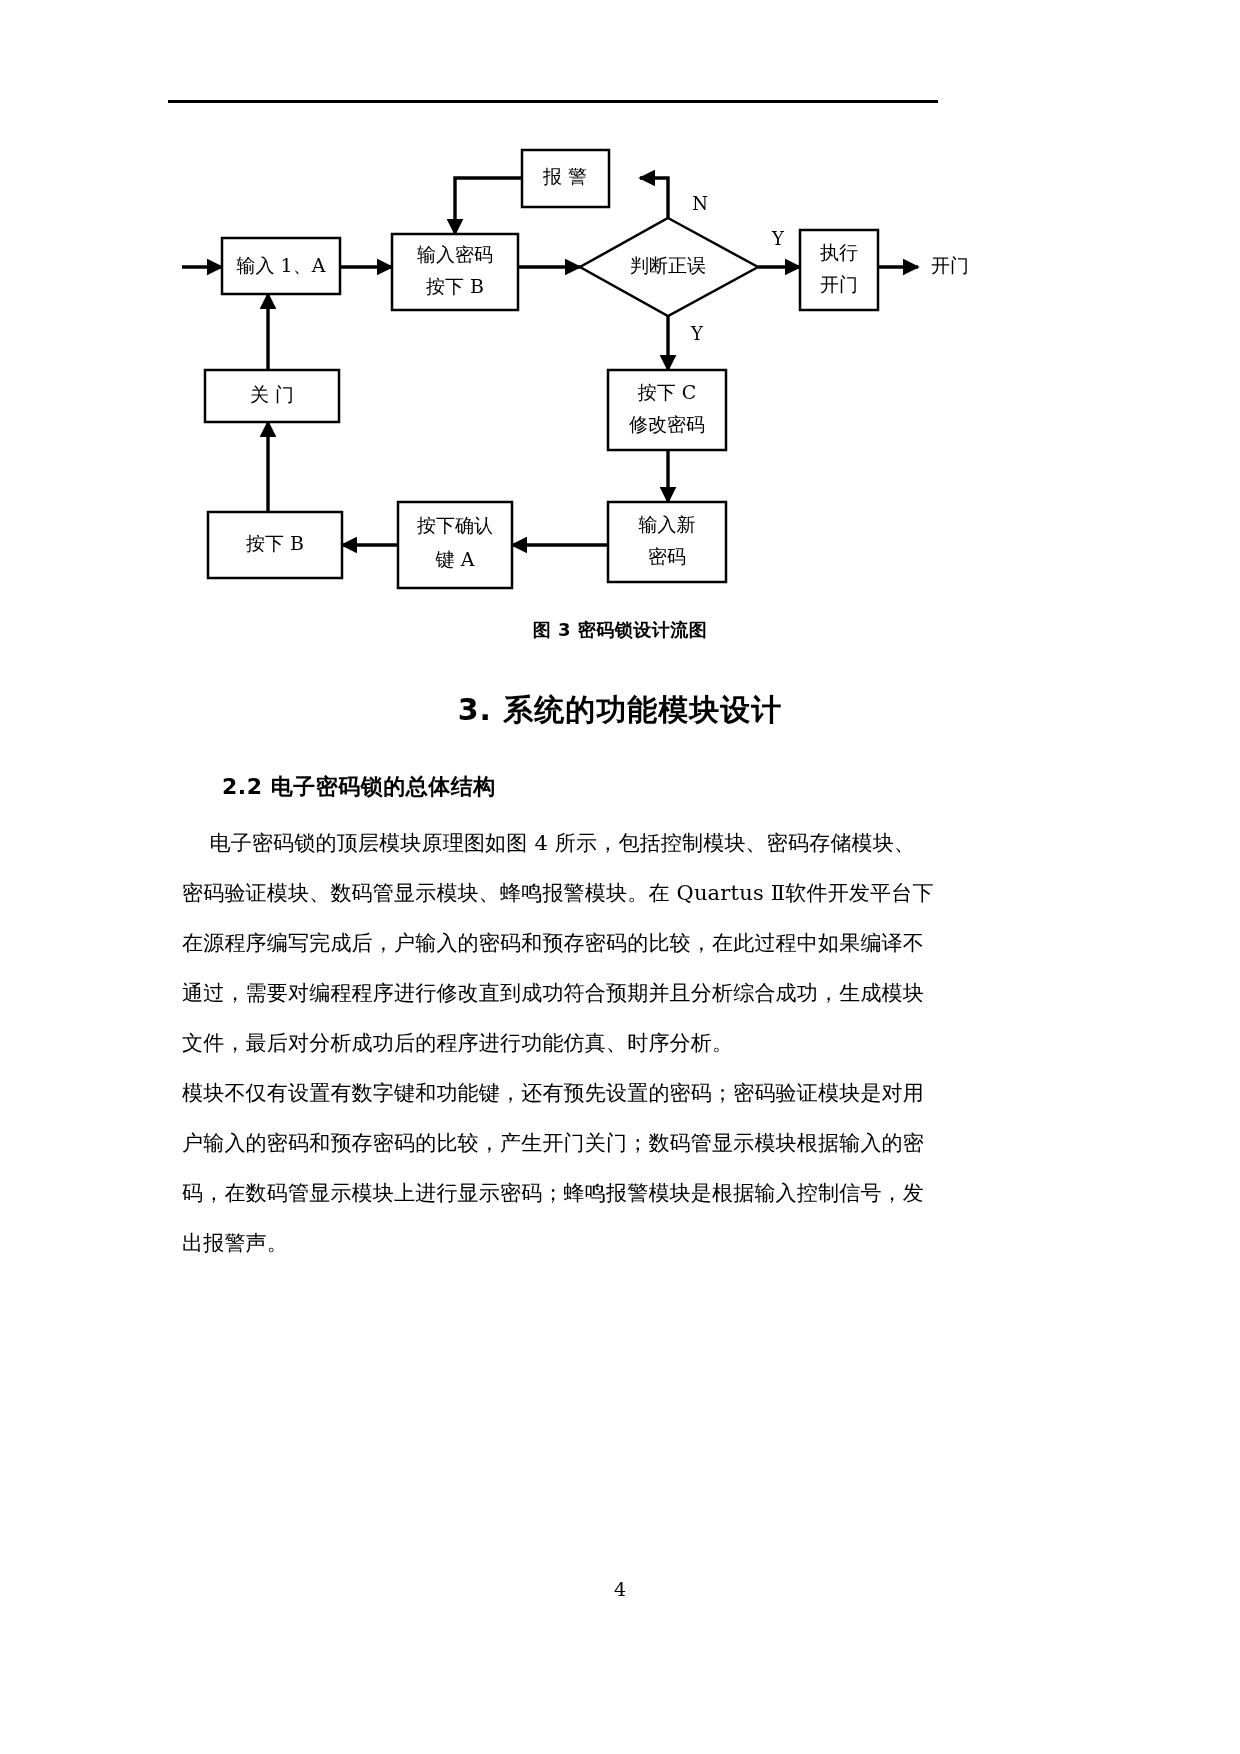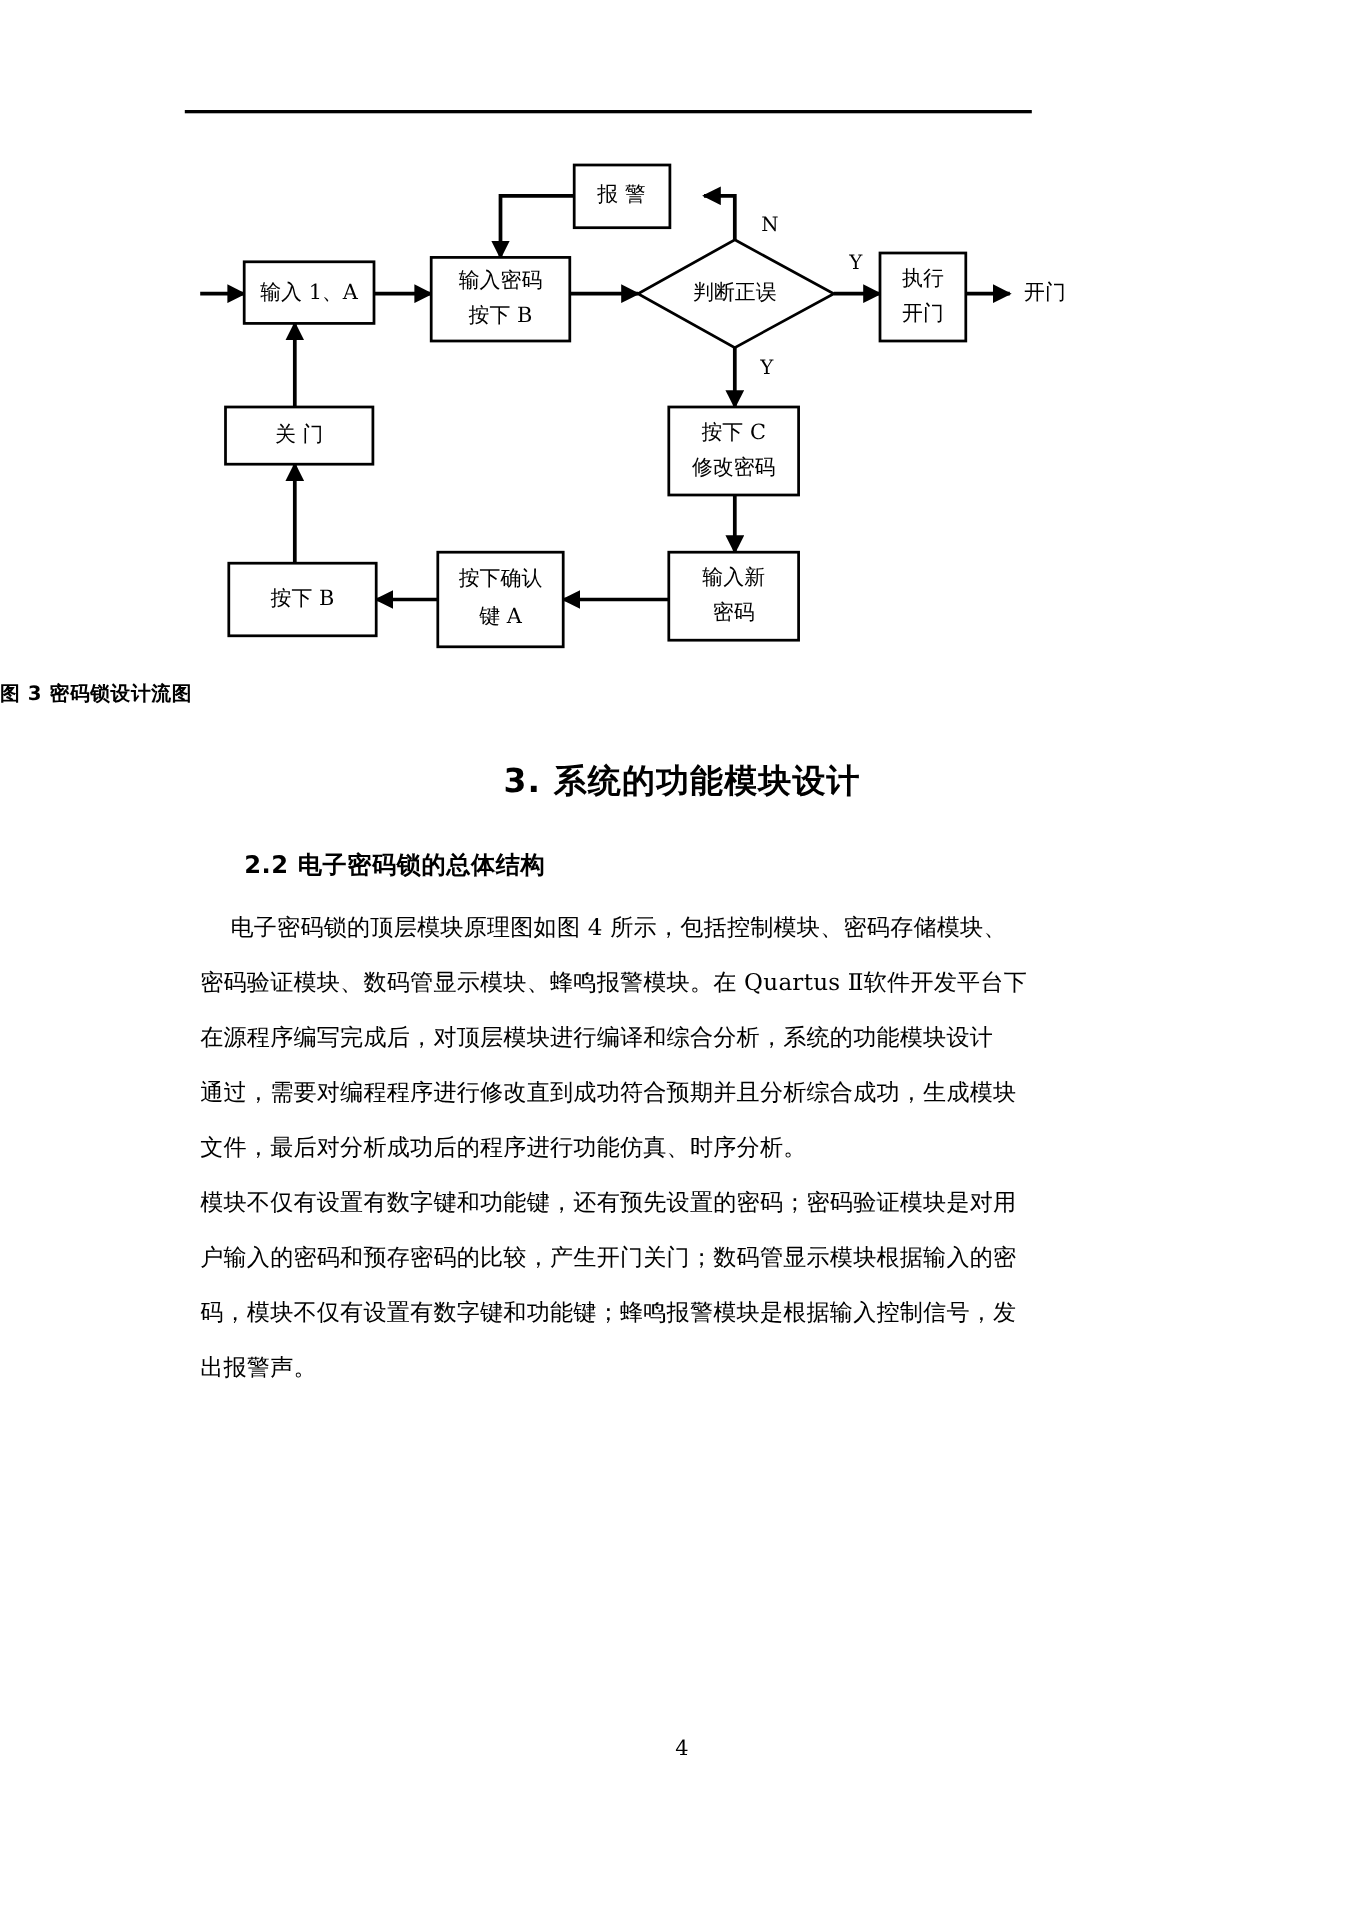--- a/index.html
+++ b/index.html
@@ -65,20 +65,21 @@
     stroke-width: 3.4;
     fill: none;
   }
 
   
   #figure-caption {
     position: absolute;
     left: 0;
     top: 618px;
     width: 1240px;
+    text-align: center;
     font-family: "DejaVu Sans", "Liberation Sans", sans-serif;
     font-weight: bold;
     font-size: 18px;
     letter-spacing: 0.5px;
   }
 
   
   #section-heading {
     position: absolute;
     left: 0;
@@ -232,25 +233,25 @@
 
 <div id="figure-caption">图 3 密码锁设计流图</div>
 
 <div id="section-heading">3. 系统的功能模块设计</div>
 <div id="subsection-heading">2.2  电子密码锁的总体结构</div>
 
 <div id="body-text">
   <div class="para">
     <span class="line">    电子密码锁的顶层模块原理图如图 4 所示，包括控制模块、密码存储模块、</span>
     <span class="line">密码验证模块、数码管显示模块、蜂鸣报警模块。在 Quartus Ⅱ软件开发平台下</span>
-    <span class="line">在源程序编写完成后，对顶层模块进行编译和综合分析，系统的功能模块设计</span>
+    <span class="line">在源程序编写完成后，户输入的密码和预存密码的比较，在此过程中如果编译不</span>
     <span class="line">通过，需要对编程程序进行修改直到成功符合预期并且分析综合成功，生成模块</span>
     <span class="line">文件，最后对分析成功后的程序进行功能仿真、时序分析。</span>
   </div>
   <div class="para">
     <span class="line">模块不仅有设置有数字键和功能键，还有预先设置的密码；密码验证模块是对用</span>
     <span class="line">户输入的密码和预存密码的比较，产生开门关门；数码管显示模块根据输入的密</span>
-    <span class="line">码，模块不仅有设置有数字键和功能键；蜂鸣报警模块是根据输入控制信号，发</span>
+    <span class="line">码，在数码管显示模块上进行显示密码；蜂鸣报警模块是根据输入控制信号，发</span>
     <span class="line">出报警声。</span>
   </div>
 </div>
 
 <div id="page-number">4</div>
 
 </body></html>

